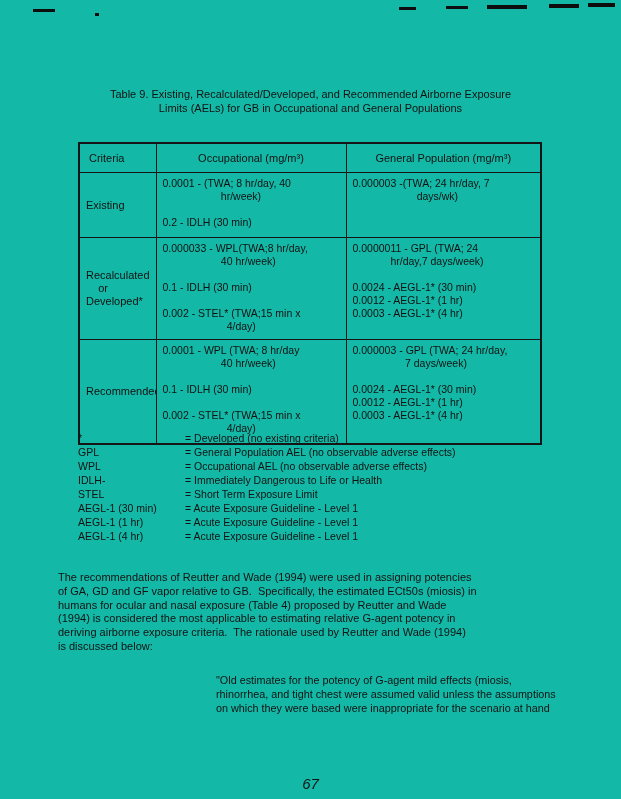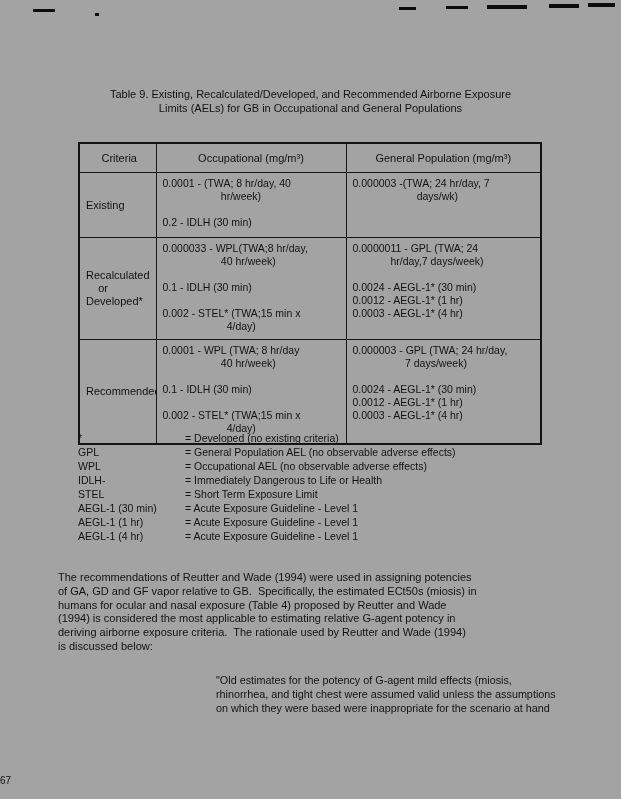--- a/index.html
+++ b/index.html
@@ -1,20 +1,20 @@
 <!DOCTYPE html>
 <html><head>
 <meta charset="utf-8">
 <style>
   html, body { margin: 0; padding: 0; background: #ffffff; }
   .page {
     position: relative;
     width: 621px;
     height: 799px;
-    background: #a3a3a3;
+    background: #14b8a6;
     font-family: "Liberation Sans", sans-serif;
     color: #121212;
     overflow: hidden;
   }
   .mark { position: absolute; background: #0d0d0d; }
 
   .doc-title {
     position: absolute;
     top: 87px; left: 0; width: 100%;
     text-align: center;
@@ -35,21 +35,21 @@
   }
   table.ael th, table.ael td {
     border: 1px solid #151515;
     padding: 4px 6px;
     vertical-align: top;
     white-space: pre-wrap;
     font-weight: 400;
     overflow: hidden;
   }
   table.ael th { font-size: 11px; text-align: center; height: 20px; vertical-align: middle; }
-  table.ael th.crit-h { text-align: center; padding-left: 9px; }
+  table.ael th.crit-h { text-align: left; padding-left: 9px; }
   table.ael td.crit { vertical-align: middle; font-size: 11px; }
   tr.r1 td { height: 56px; }
   tr.r2 td { height: 93px; }
   tr.r3 td { height: 95px; margin-top: 16px; }
 
   .legend {
     position: absolute;
     left: 78px; top: 431px;
     font-size: 10.5px;
     line-height: 14px;
@@ -70,22 +70,23 @@
     position: absolute;
     left: 216px; top: 673px;
     width: 360px;
     font-size: 10.8px;
     line-height: 14px;
     white-space: pre-wrap;
   }
   .page-number {
     position: absolute;
     top: 775px; left: 0; width: 100%;
-    text-align: left;
-    font-size: 10px;
+    text-align: center;
+    font-size: 15px;
+    font-style: italic;
   }
 </style>
 </head>
 <body>
 
 <div class="page">
 
   <div>
     <div class="mark" style="left:33px;  top:9px; width:22px; height:3px;"></div>
     <div class="mark" style="left:95px;  top:13px; width:4px;  height:3px;"></div>

